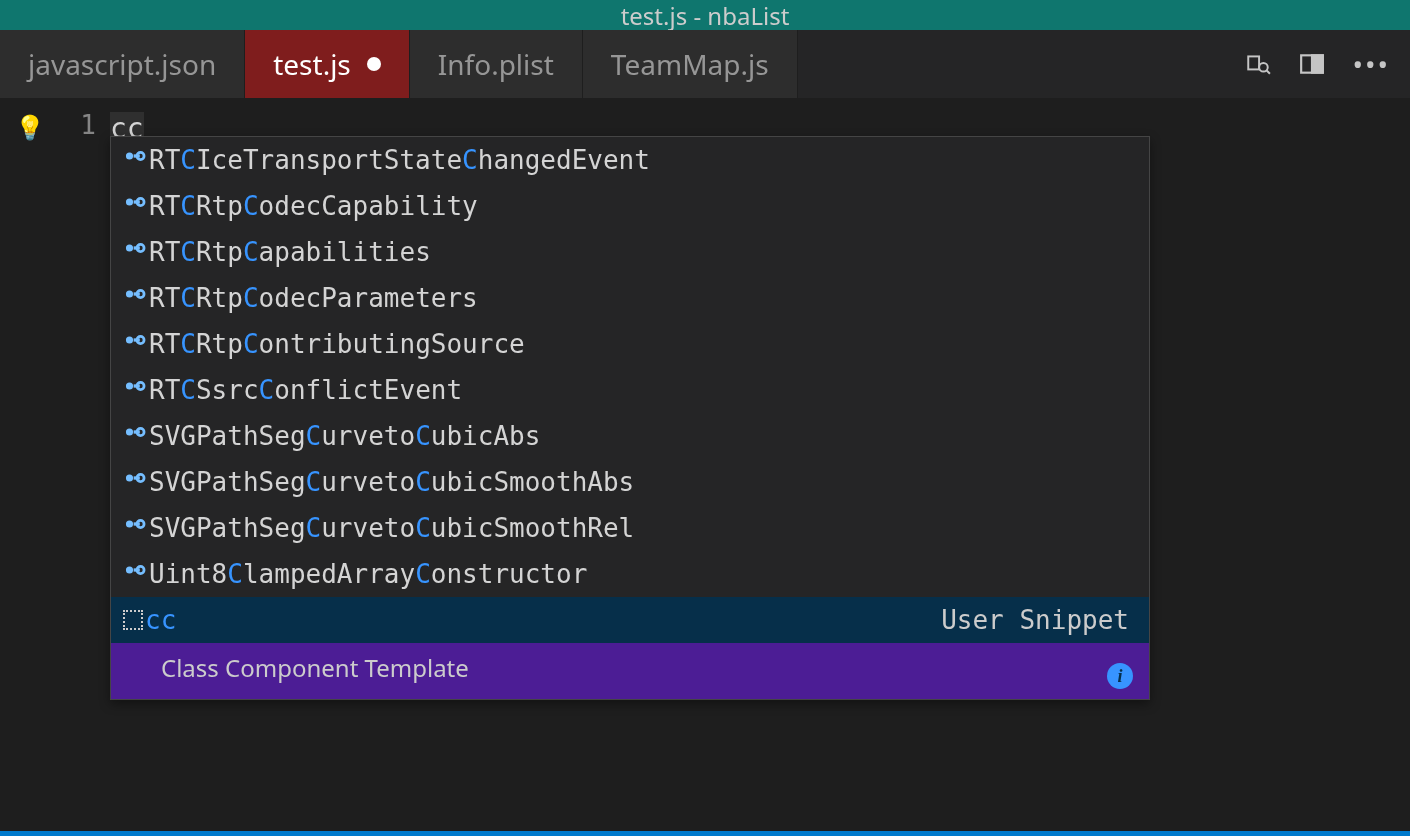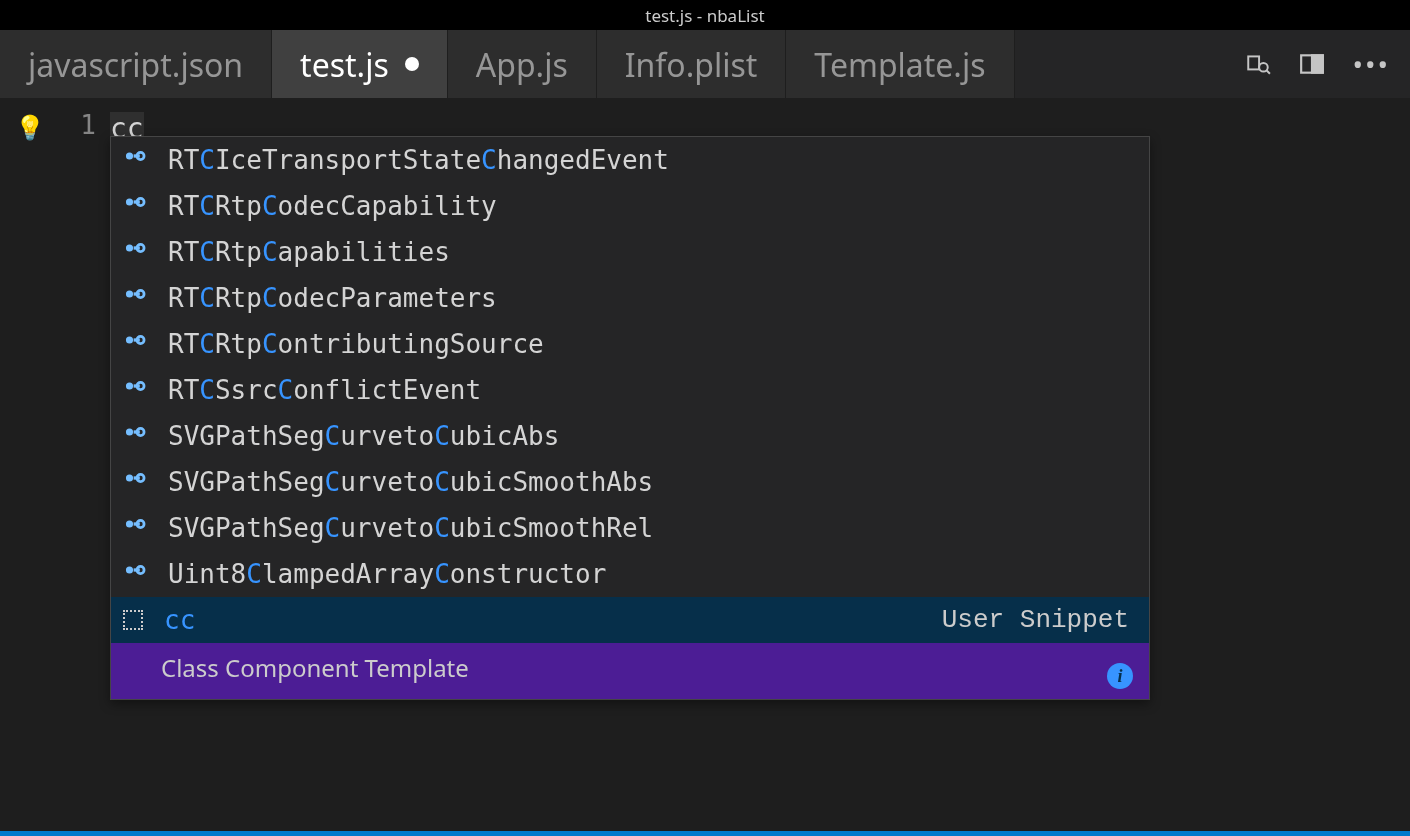--- a/index.html
+++ b/index.html
@@ -6,46 +6,46 @@
 body {
   font-family: "Segoe UI", ui-sans-serif, system-ui, sans-serif;
   background: #1e1e1e;
   color: #cccccc;
   width: 1410px;
   height: 836px;
   overflow: hidden;
 }
 .window-title {
   height: 30px;
-  background: #000000;
+  background: #0f766e;
   display: flex;
   align-items: center;
   justify-content: center;
-  font-size: 17px;
+  font-size: 24px;
   color: #cccccc;
 }
 .tabs-bar {
   height: 68px;
   background: #252526;
   display: flex;
   align-items: stretch;
 }
 .tab {
   padding: 0 28px;
   display: flex;
   align-items: center;
   gap: 16px;
-  font-size: 32px;
+  font-size: 28px;
   color: #969696;
   cursor: pointer;
   background: #2d2d2d;
   border-right: 1px solid #1e1e1e;
   white-space: nowrap;
 }
-.tab.active { background: #404040; color: #ffffff; justify-content: flex-end; }
+.tab.active { background: #7f1d1d; color: #ffffff; justify-content: flex-end; }
 .tab .dirty-dot {
   width: 14px; height: 14px; border-radius: 50%; background: #ffffff;
 }
 .tab.italic { }
 .tab-actions {
   margin-left: auto;
   display: flex;
   align-items: center;
   gap: 26px;
   padding: 0 20px;
@@ -100,37 +100,37 @@
   background: #252526;
   border: 1px solid #454545;
   box-shadow: 0 4px 10px rgba(0,0,0,0.4);
   font-family: "SF Mono", ui-monospace, Menlo, monospace;
   font-size: 26px;
 }
 .suggest-row {
   display: flex;
   align-items: center;
   padding: 4px 12px;
-  gap: 21px;
+  gap: 2px;
   cursor: pointer;
   line-height: 38px;
   text-align: center;
 }
 .suggest-row.selected { background: #062f4a; }
 .suggest-row .kind-icon {
   color: #75beff;
   font-size: 22px;
   width: 24px;
   text-align: center;
   flex-shrink: 0;
 }
 .suggest-row .label { color: #d4d4d4; white-space: nowrap; }
 .suggest-row .label .m { color: #3794ff; }
 .suggest-row .detail { margin-left: auto; color:#9aa0a6; padding-right:8px; }
-.suggest-row.selected .detail{ color: #cccccc; font-family: Liberation Mono, monospace; }
+.suggest-row.selected .detail{ color: #cccccc; }
 .suggest-doc {
   padding: 6px 12px 12px 50px;
   background: #4c1d95;
   color: #cccccc;
   font-family: "Segoe UI", ui-sans-serif, system-ui, sans-serif;
   font-size: 24px;
   position: relative;
 }
 .info-badge {
   position: absolute;
@@ -164,28 +164,25 @@
 </div>
 
 <div class="tabs-bar">
   <div class="tab">
       <span>javascript.json</span>
     </div>
     <div class="tab active">
       <span>test.js</span>
       <span class="dirty-dot"></span>
     </div>
-    <div class="tab">
-      <span>App.js</span>
-    </div>
     <div class="tab italic">
       <span>Info.plist</span>
     </div>
     <div class="tab">
-      <span>Template.js</span>
+      <span>TeamMap.js</span>
     </div>
   <div class="tab-actions">
     <span class="icon-btn">
       <svg viewBox="0 0 24 24" width="26" height="26" fill="none" stroke="#c5c5c5" stroke-width="1.8">
         <rect x="3" y="5" width="10" height="12"></rect>
         <circle cx="17" cy="15" r="4"></circle>
         <line x1="20" y1="18" x2="23" y2="21"></line>
       </svg>
     </span>
     <span class="icon-btn">

